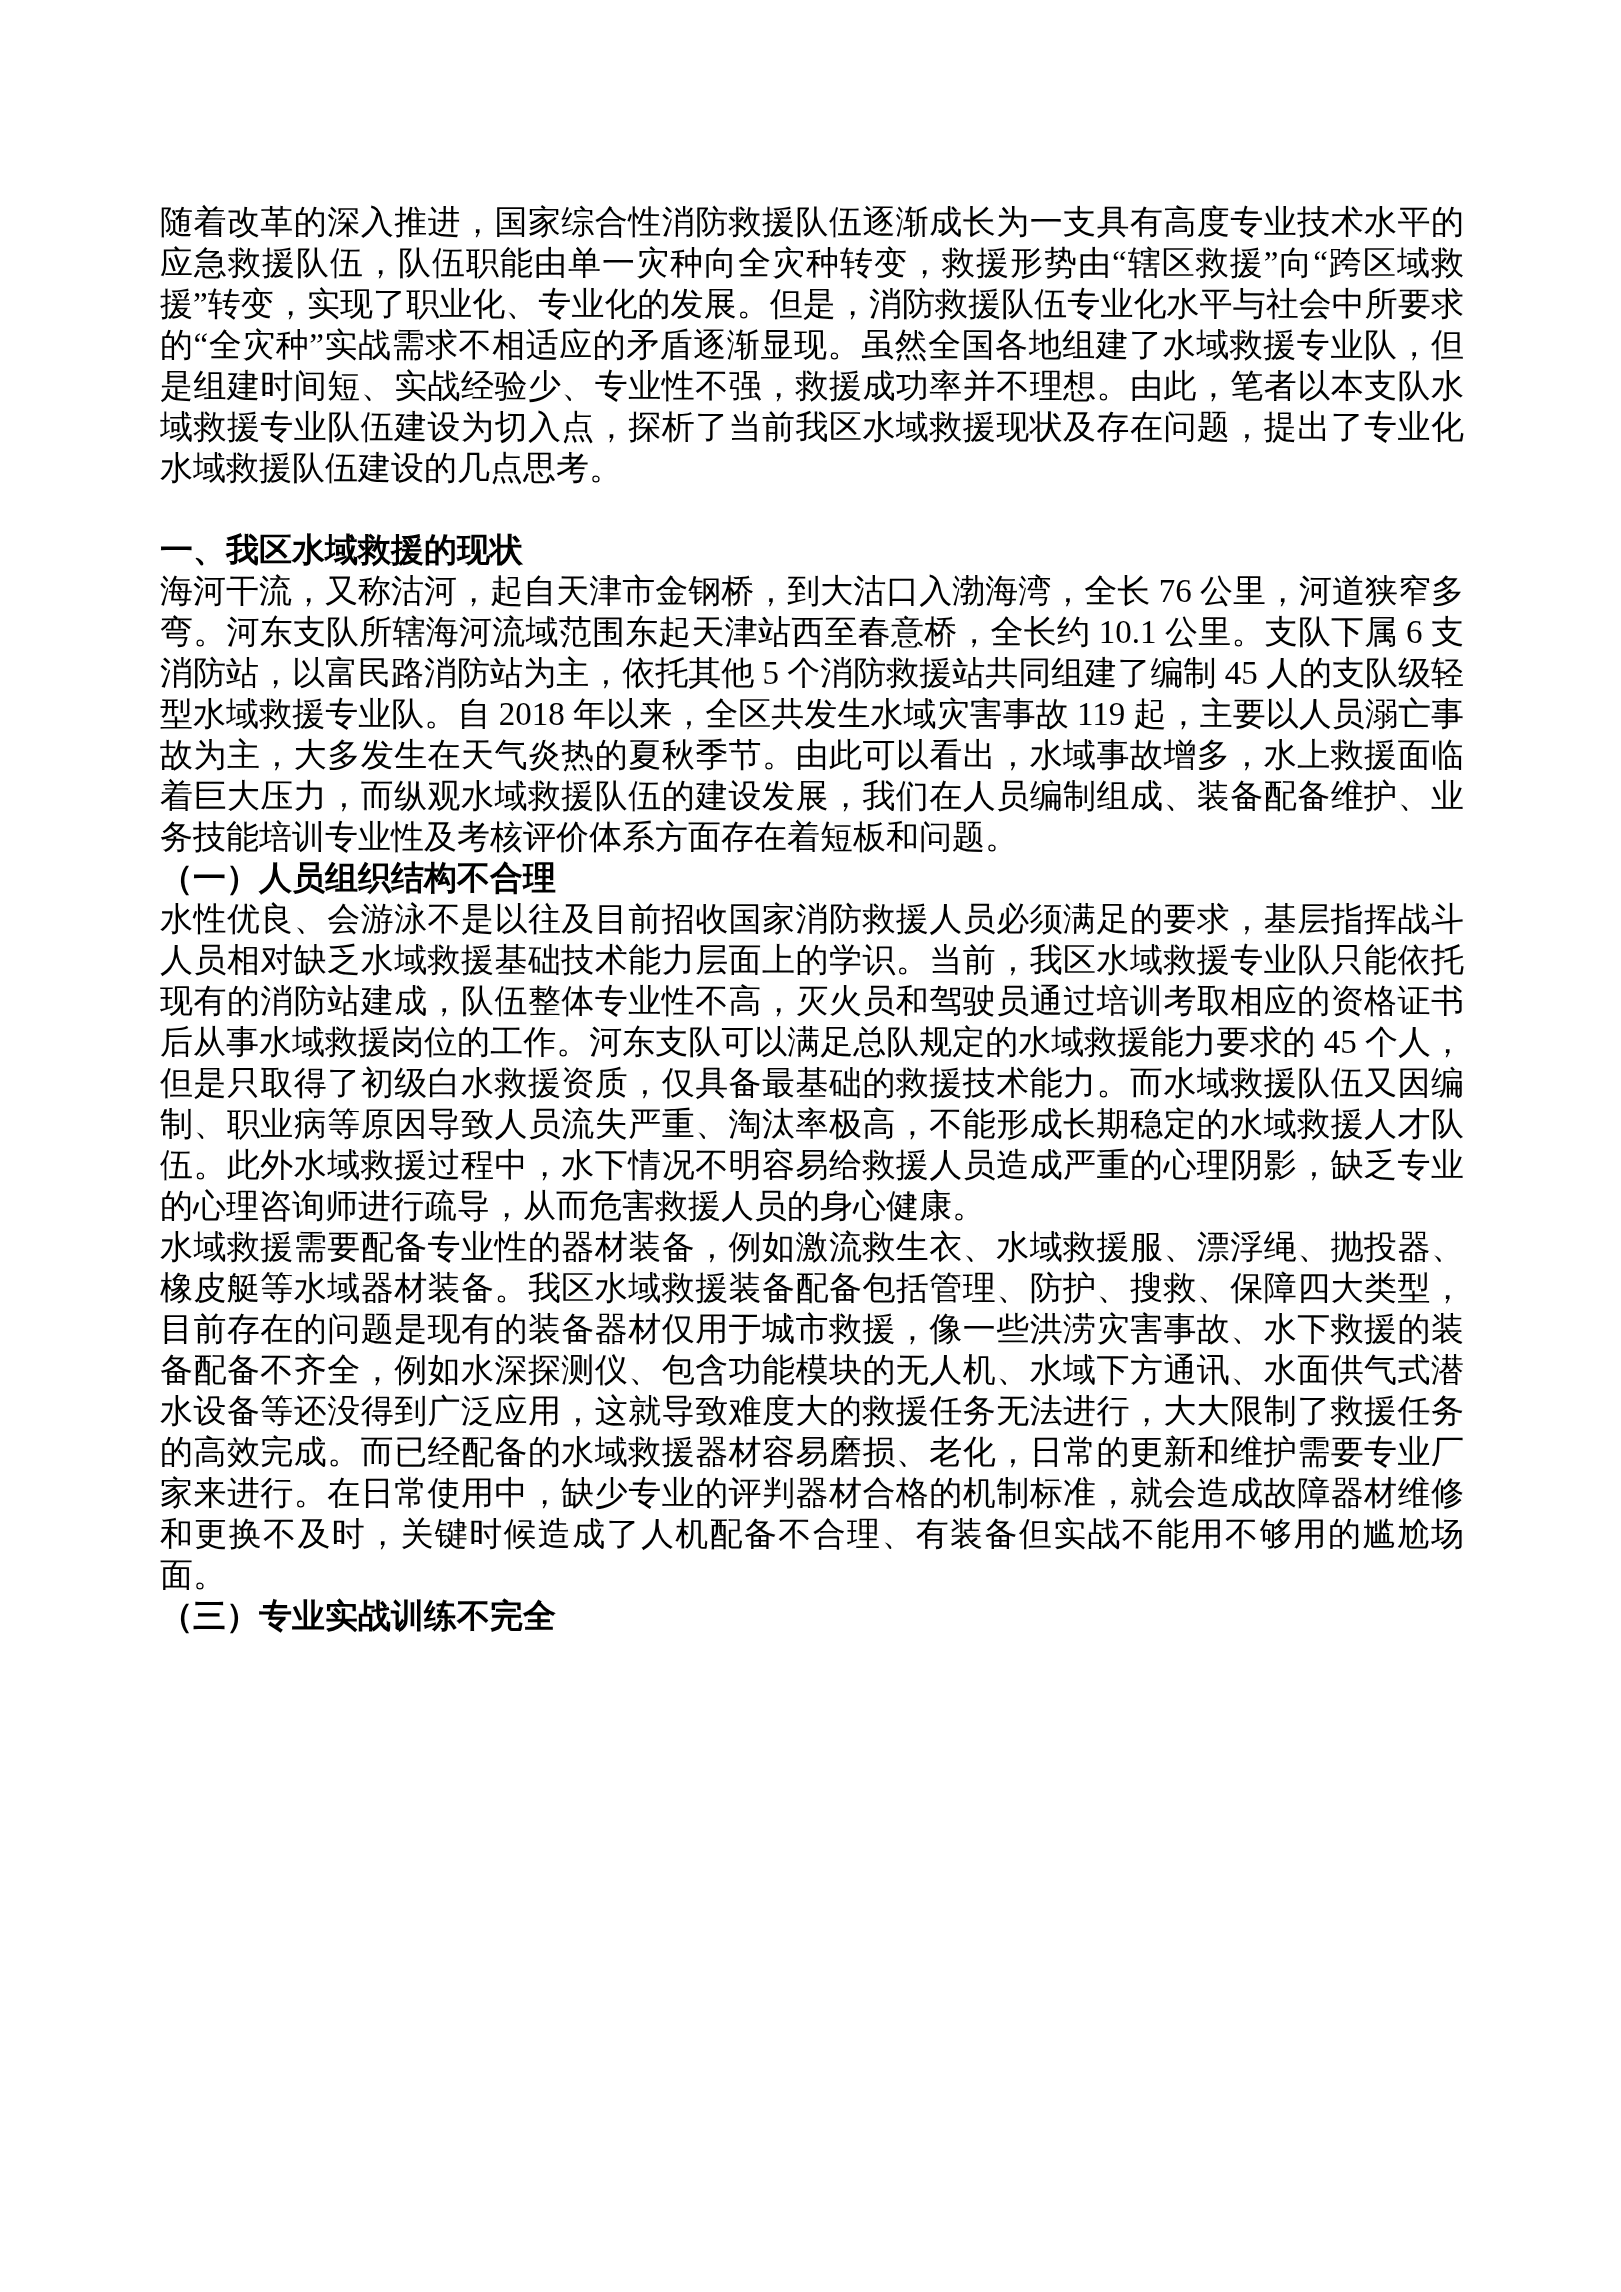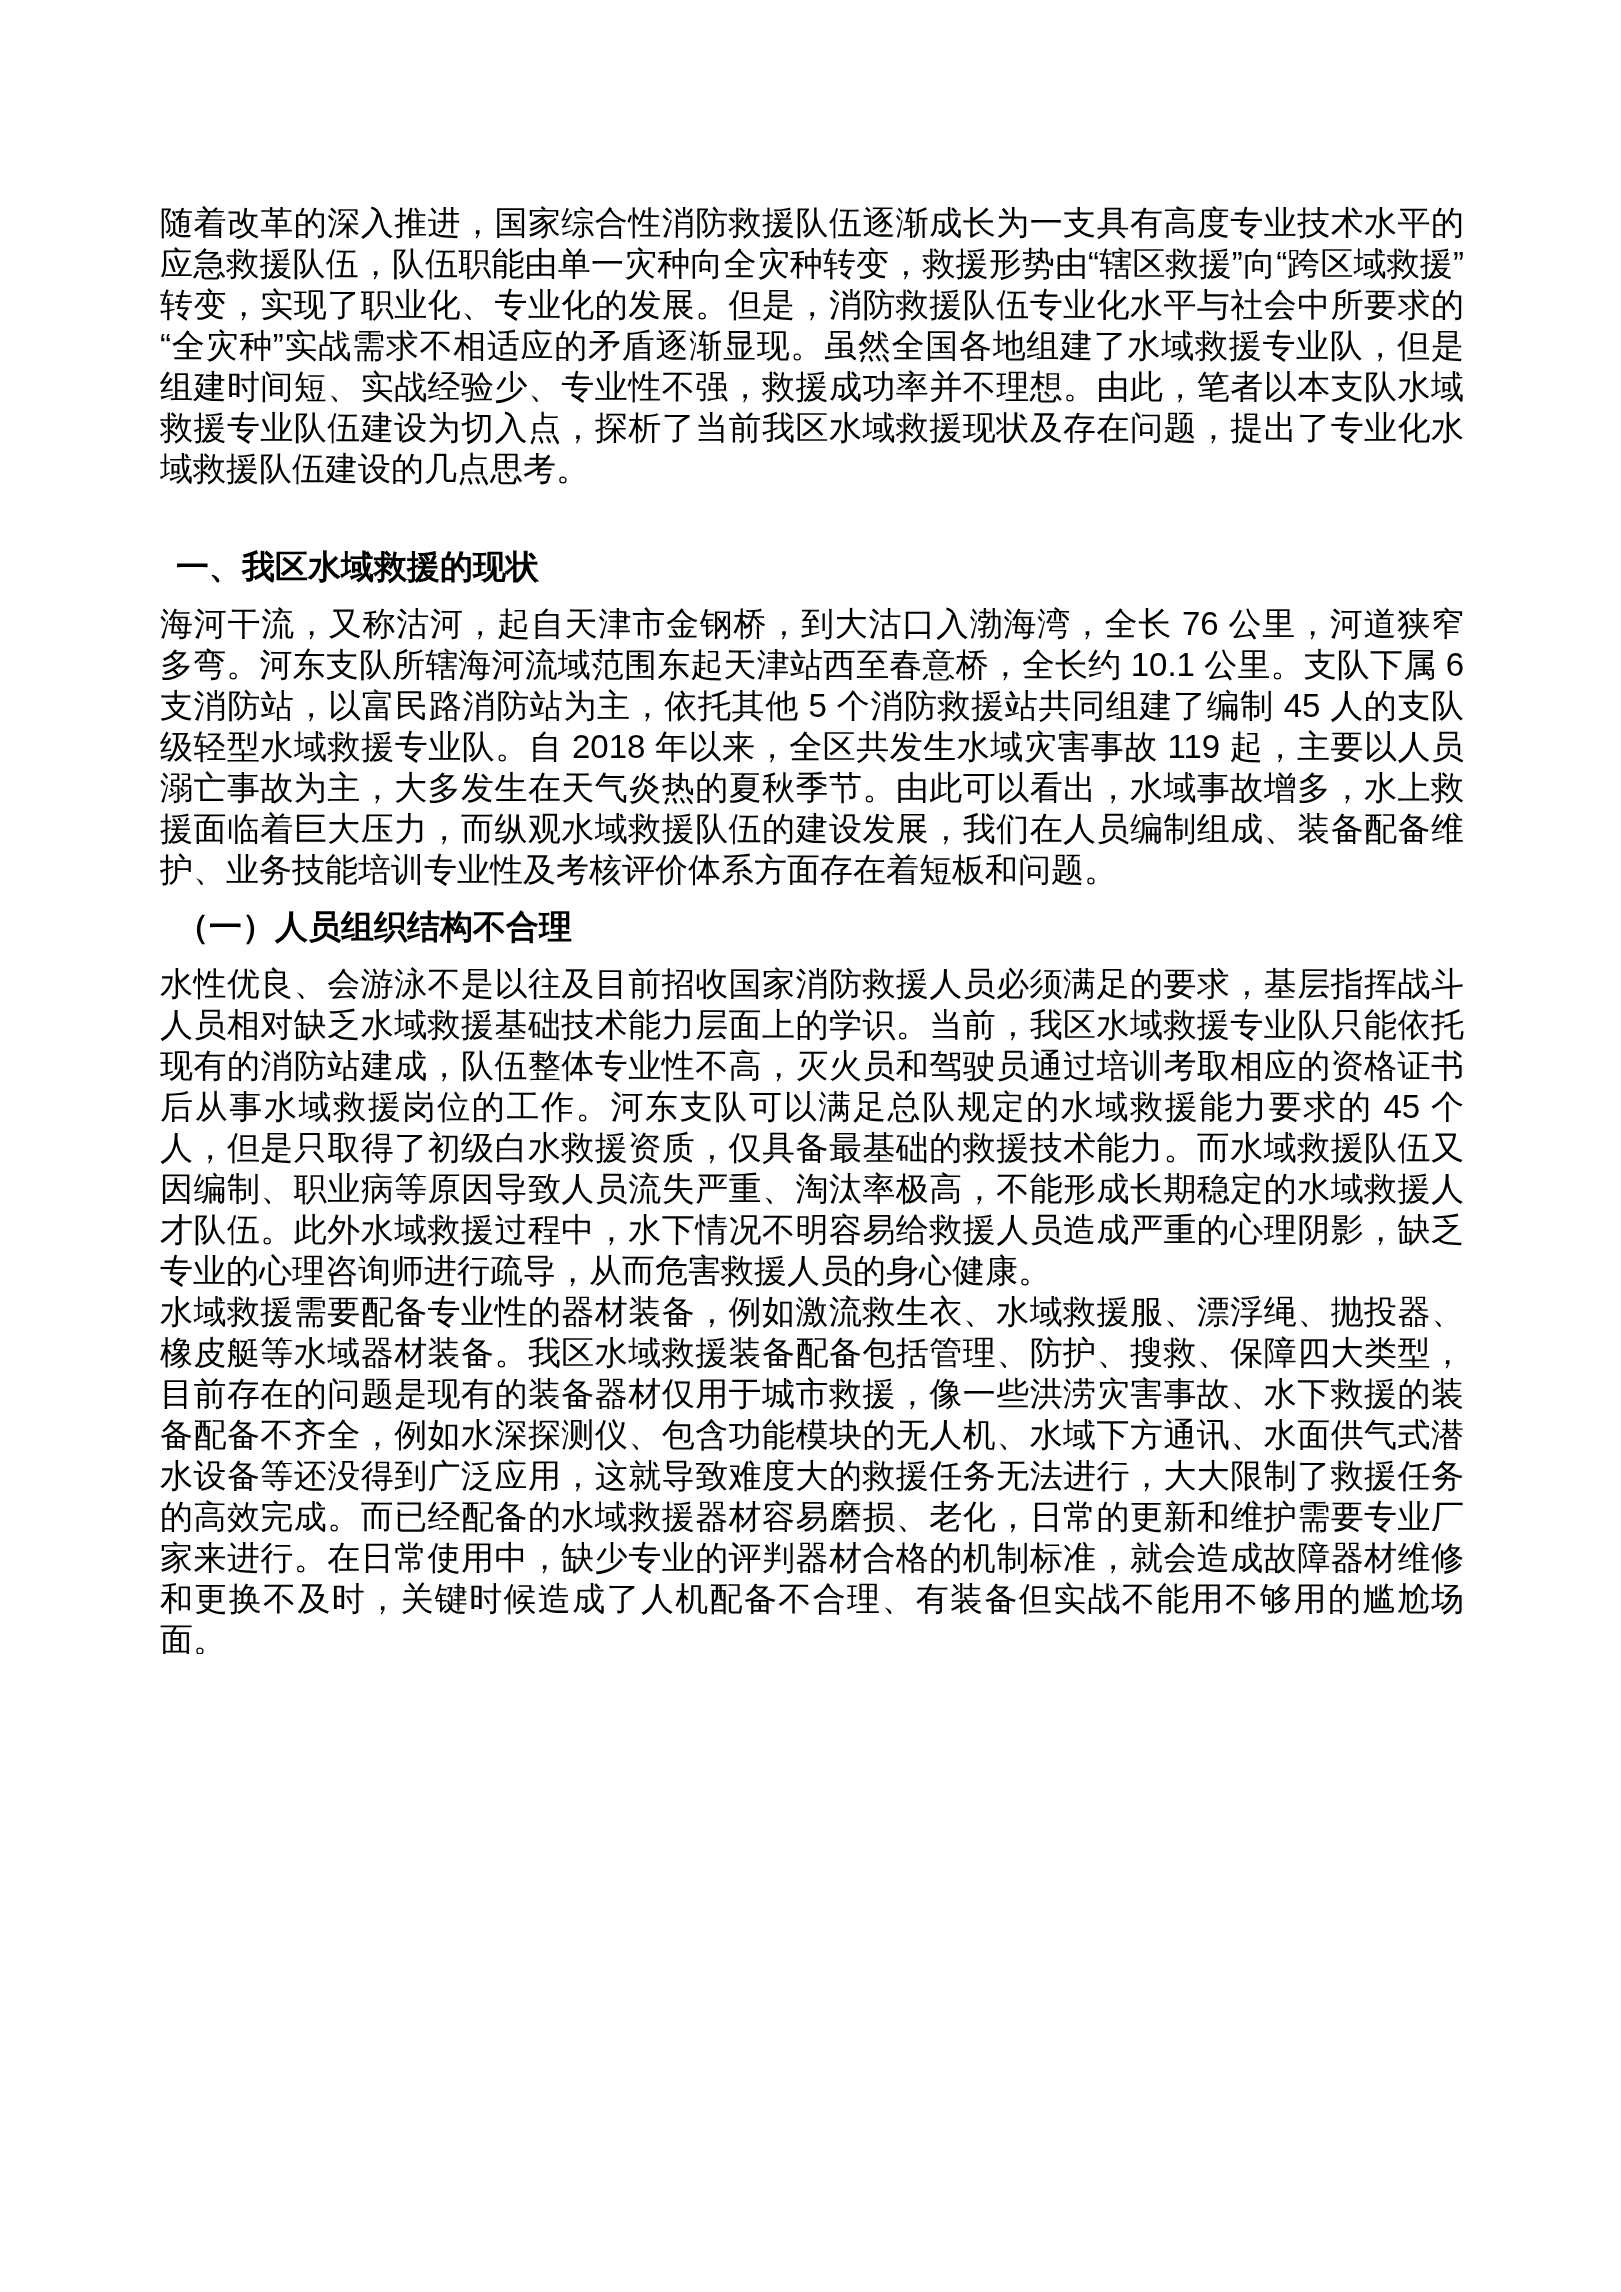--- a/index.html
+++ b/index.html
@@ -8,33 +8,33 @@
     background: #ffffff;
   }
   .page {
     position: relative;
     width: 1621px;
     height: 1654px;
     background: #ffffff;
     box-sizing: border-box;
     padding: 202px 157px 0 160px;
     overflow: hidden;
-    font-family: Liberation Sans, sans-serif;
+    font-family: Liberation Serif, serif;
     color: #000000;
     font-size: 33px;
     line-height: 41px;
   }
   .paragraph {
     margin: 0;
     text-align: justify;
     text-justify: inter-ideograph;
     word-break: break-all;
   }
   .heading, .subheading {
-    margin: 16px;
+    margin: 0;
     font-size: 33px;
     line-height: 41px;
     font-weight: 700;
     text-align: left;
   }
   .spacer {
     height: 41px;
   }
 </style>
 </head>

